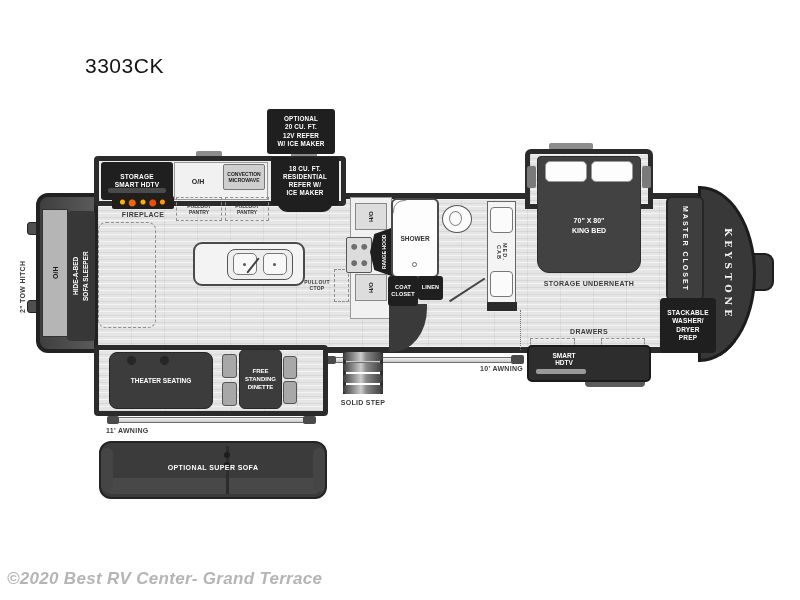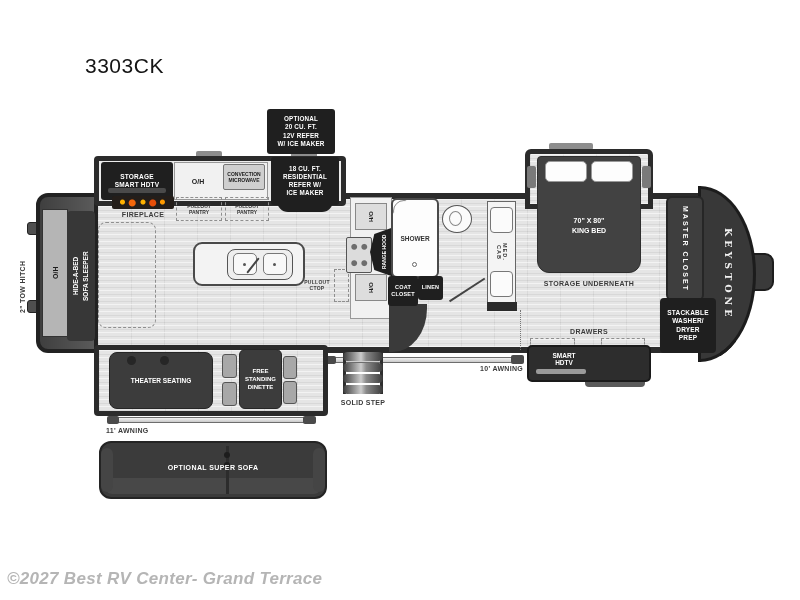--- a/index.html
+++ b/index.html
@@ -178,13 +178,13 @@
 
 <div class="abs" style="left:99px;top:441px;width:228px;height:58px;background:#3b3b3b;border:2px solid #242424;border-radius:12px;"></div>
 <div class="abs" style="left:106px;top:478px;width:214px;height:16px;background:#484848;border-radius:6px;"></div>
 <div class="abs" style="left:101px;top:448px;width:12px;height:44px;background:#454545;border-radius:6px;"></div>
 <div class="abs" style="left:313px;top:448px;width:12px;height:44px;background:#454545;border-radius:6px;"></div>
 <div class="abs" style="left:226px;top:446px;width:3px;height:48px;background:#2c2c2c;"></div>
 <div class="abs" style="left:224px;top:452px;width:6px;height:6px;background:#1d1d1d;border-radius:50%;"></div>
 <div class="abs" style="left:224px;top:462px;width:6px;height:6px;background:#1d1d1d;border-radius:50%;"></div>
 <div class="abs cen" style="left:120px;top:460px;width:186px;height:14px;color:#fff;font-size:7px;font-weight:bold;letter-spacing:.4px;">OPTIONAL SUPER SOFA</div>
 
-<div class="abs" style="left:7px;top:569px;font-size:17px;font-weight:bold;font-style:italic;color:#b5b5b5;letter-spacing:.3px;">©2027 Best RV Center- Grand Terrace</div>
+<div class="abs" style="left:7px;top:569px;font-size:17px;font-weight:bold;font-style:italic;color:#b5b5b5;letter-spacing:.3px;">©2020 Best RV Center- Grand Terrace</div>
 
 </body></html>

